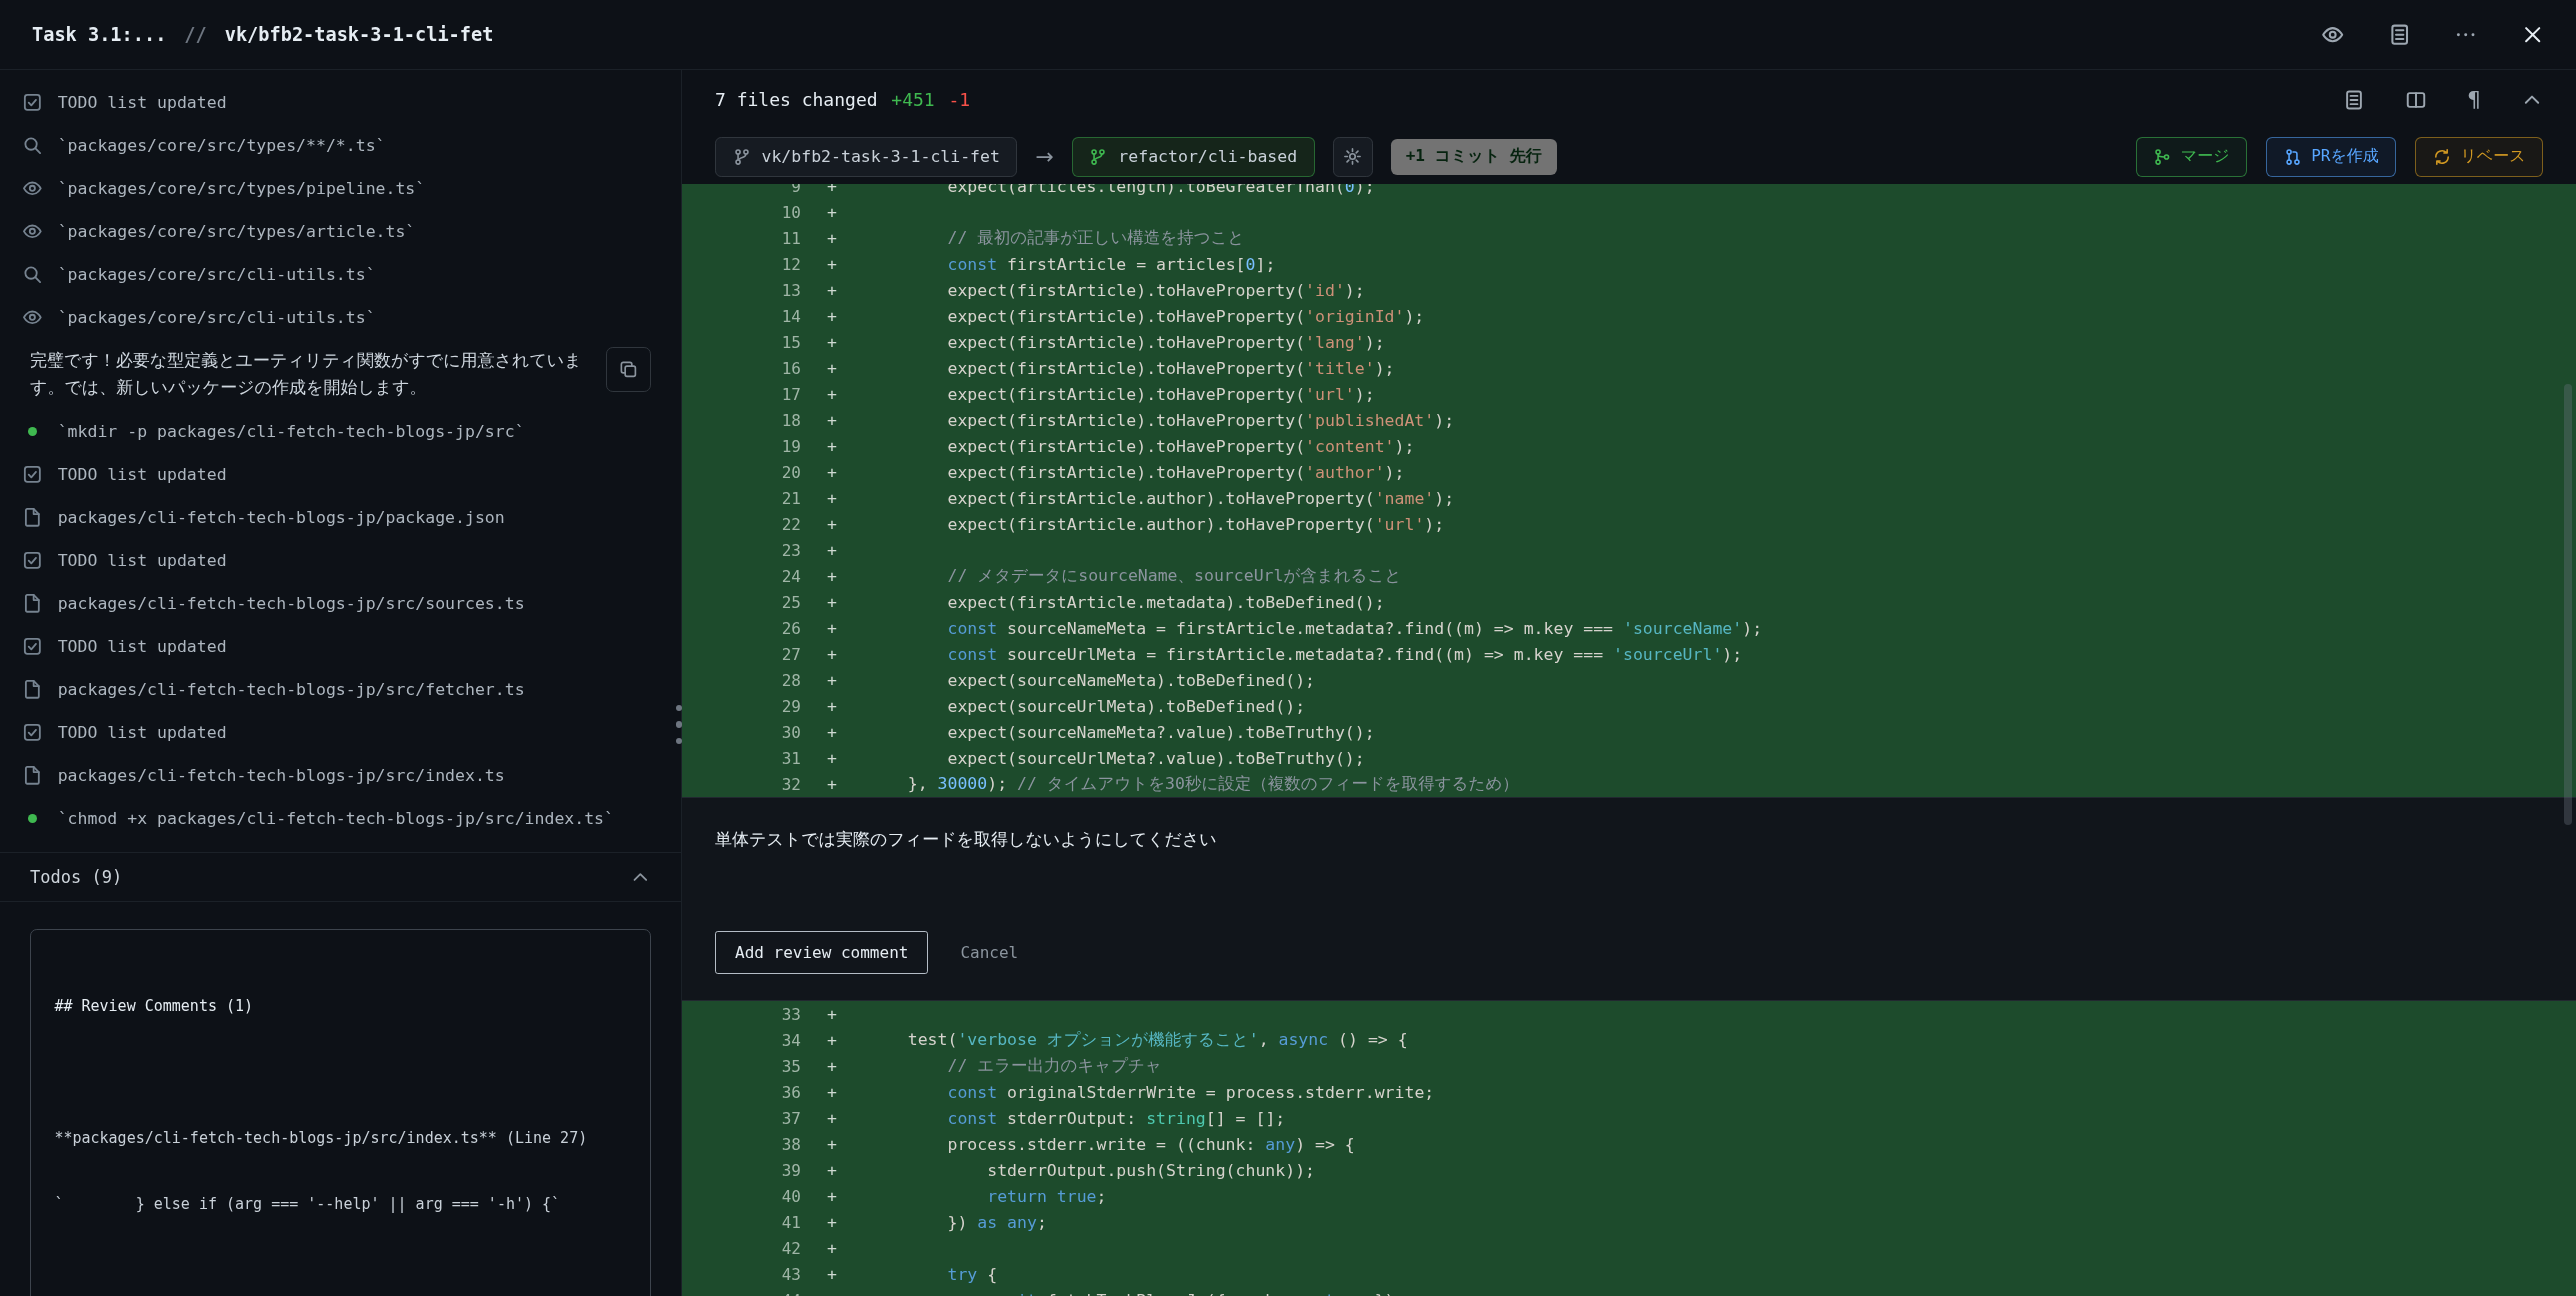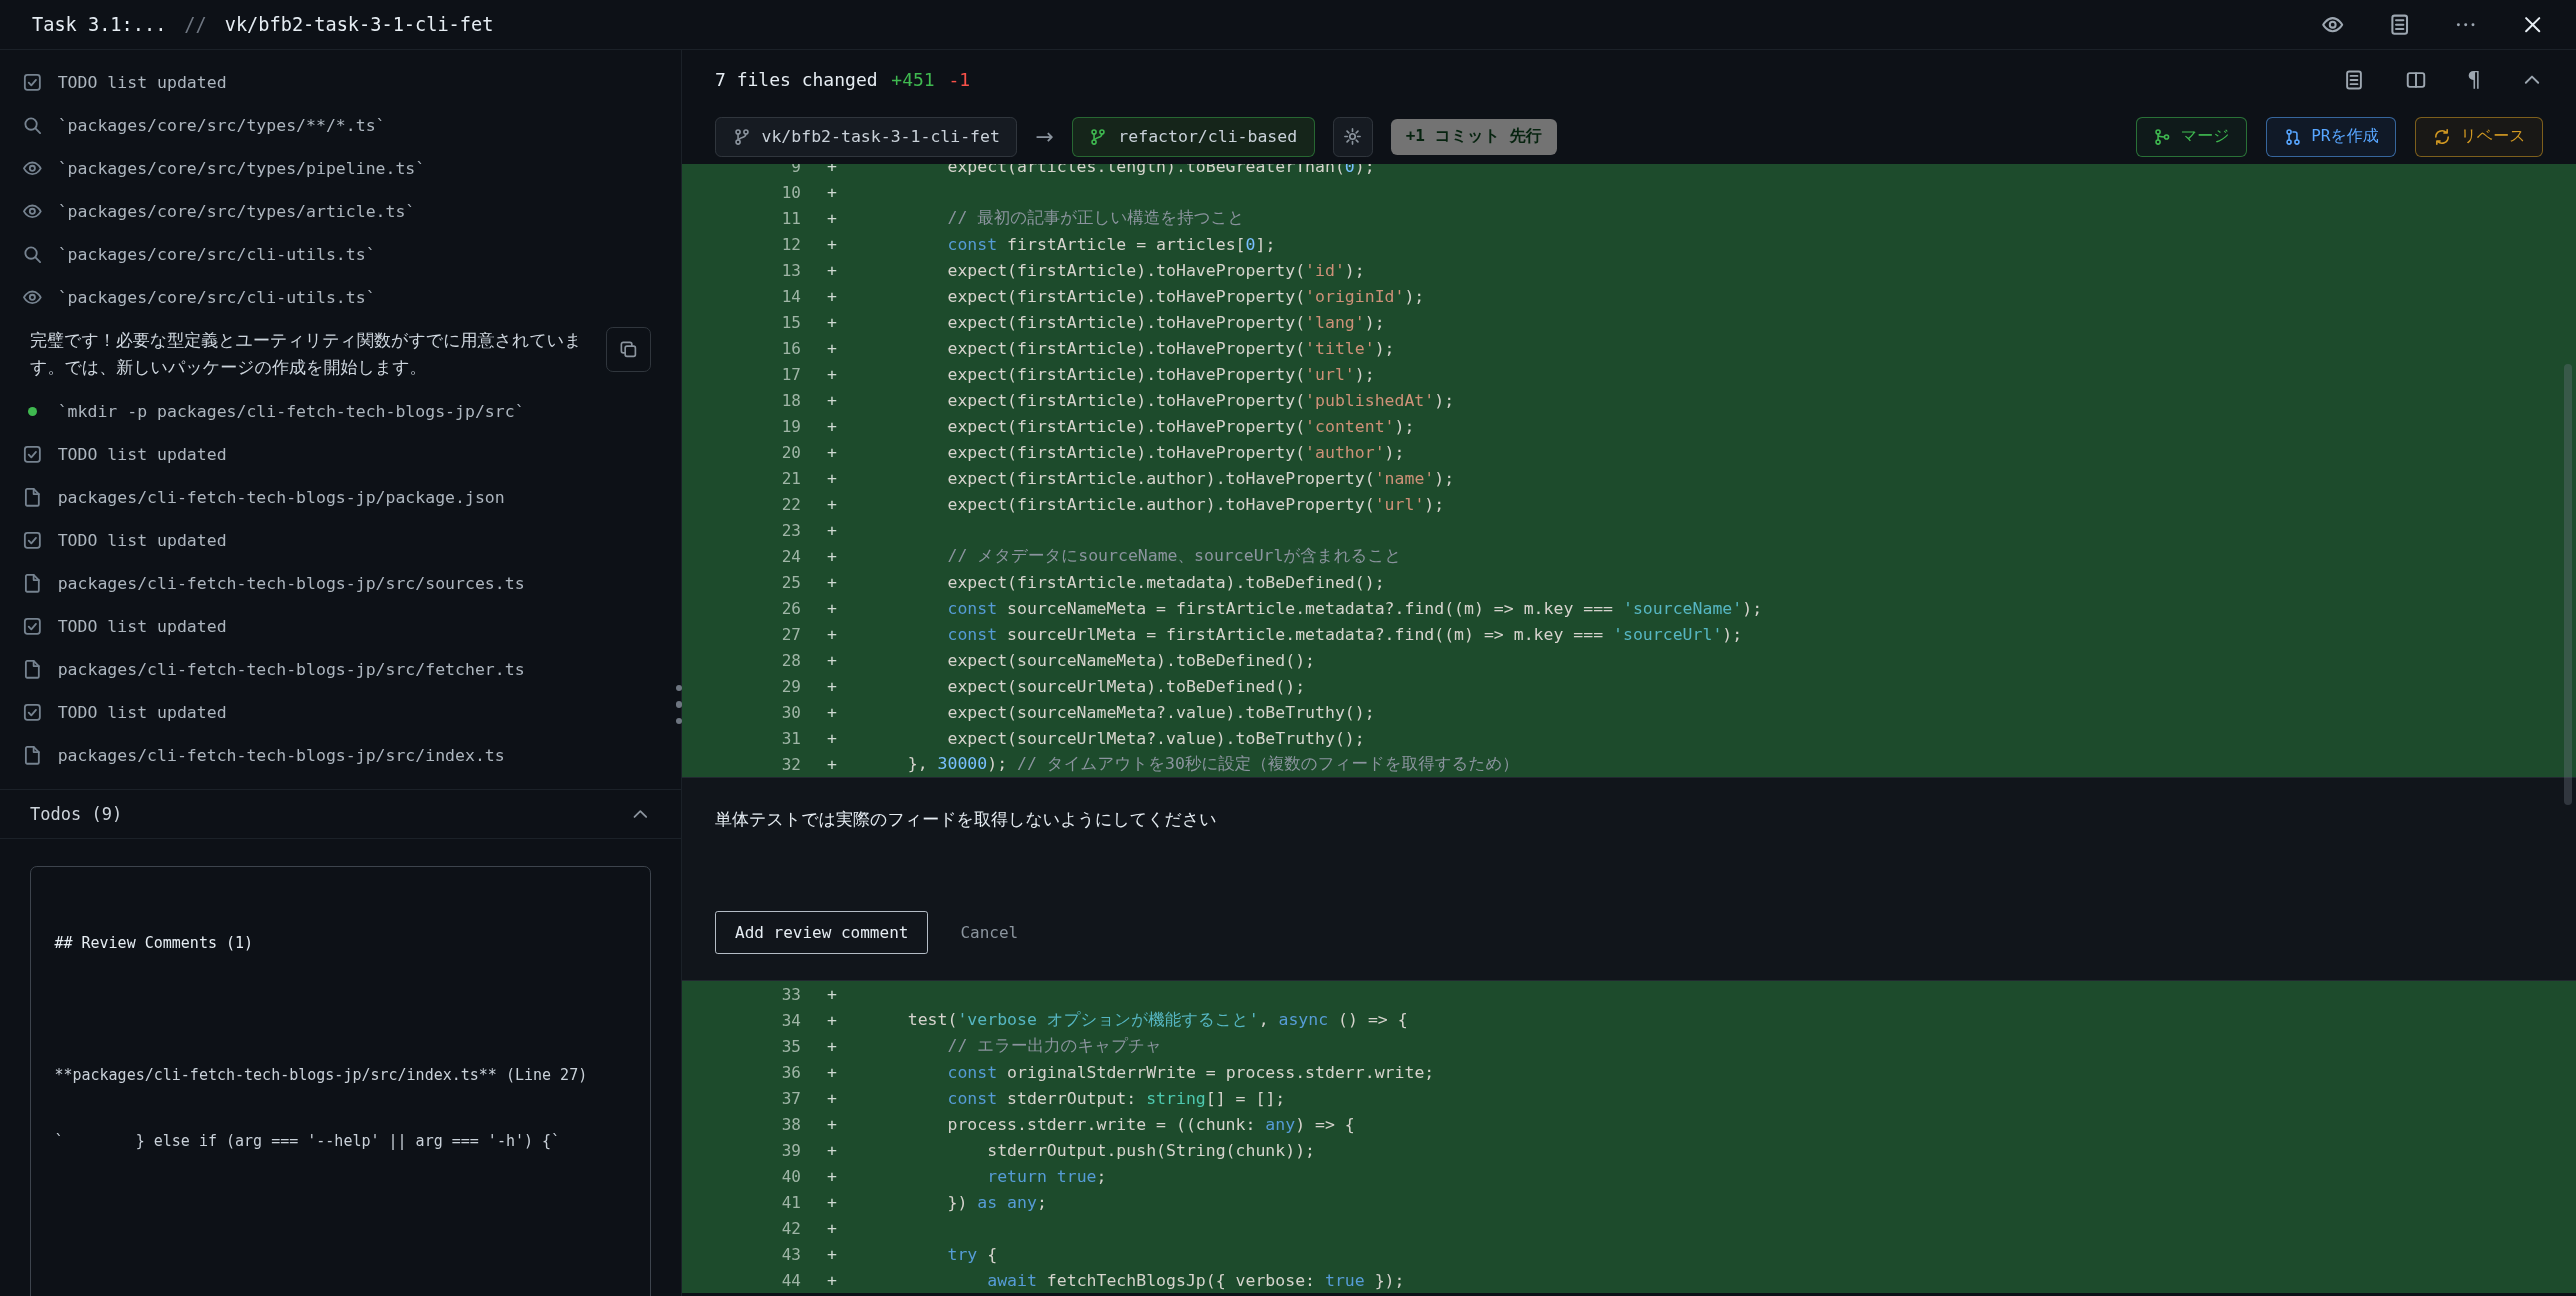--- a/index.html
+++ b/index.html
@@ -8,22 +8,22 @@
     width: 2576px; height: 1297px; overflow: hidden;
     font-family: "DejaVu Sans Mono", monospace;
     color: #c9d1d9;
   }
   .ic { display: block; }
   svg.ic { stroke: currentColor; fill: none; stroke-width: 1.4; stroke-linecap: round; stroke-linejoin: round; }
 
   .app { width: 100%; height: 100%; display: flex; flex-direction: column; position: relative; }
 
   
-  .titlebar { height: 50px; flex: none; display: flex; align-items: center; gap: 18px;
-    padding: 0 32px; background: #0d1117; border-bottom: 1.4px solid #1b2128; }
+  .titlebar { height: 70px; flex: none; display: flex; align-items: center; gap: 18px;
+    padding: 0 32px; background: #0d1117; border-bottom: 1.4px solid #1b2128; font-weight: bold; }
   .tb-title { color: #e6edf3; font-size: 18.6px; }
   .tb-sep { color: #6e7681; font-size: 18.6px; }
   .tb-branch { color: #e6edf3; font-size: 18.6px; }
   .tb-icons { margin-left: auto; display: flex; align-items: center; gap: 43px; color: #9da7b1; }
   .tb-icons svg.ic { width: 23.4px; height: 23.4px; }
   .tb-close { color: #e6edf3; }
 
   .body { flex: 1; display: flex; min-height: 0; position: relative; }
 
   
@@ -286,20 +286,26 @@
           </div>
           <div class="s-item">
             <span class="s-ic">
               <svg class="ic" viewBox="0 0 16 16">
                 <path d="M4 1.5h5L13 5.5v8a1 1 0 0 1-1 1H4a1 1 0 0 1-1-1v-11a1 1 0 0 1 1-1z"></path>
                 <path d="M9 1.5v4h4"></path>
               </svg>
             </span>
             <span class="s-label">packages/cli-fetch-tech-blogs-jp/src/index.ts</span>
           </div>
+          <div class="s-item">
+            <span class="s-ic">
+              <span class="dot"></span>
+            </span>
+            <span class="s-label">`chmod +x packages/cli-fetch-tech-blogs-jp/src/index.ts`</span>
+          </div>
         </div>
 
       <div class="todos-hdr">
         <span class="todos-label">Todos (9)</span>
         <svg class="ic" viewBox="0 0 16 16">
             <path d="M3.5 10l4.5-4.5L12.5 10"></path>
           </svg>
       </div>
 
       <div class="side-bottom">

